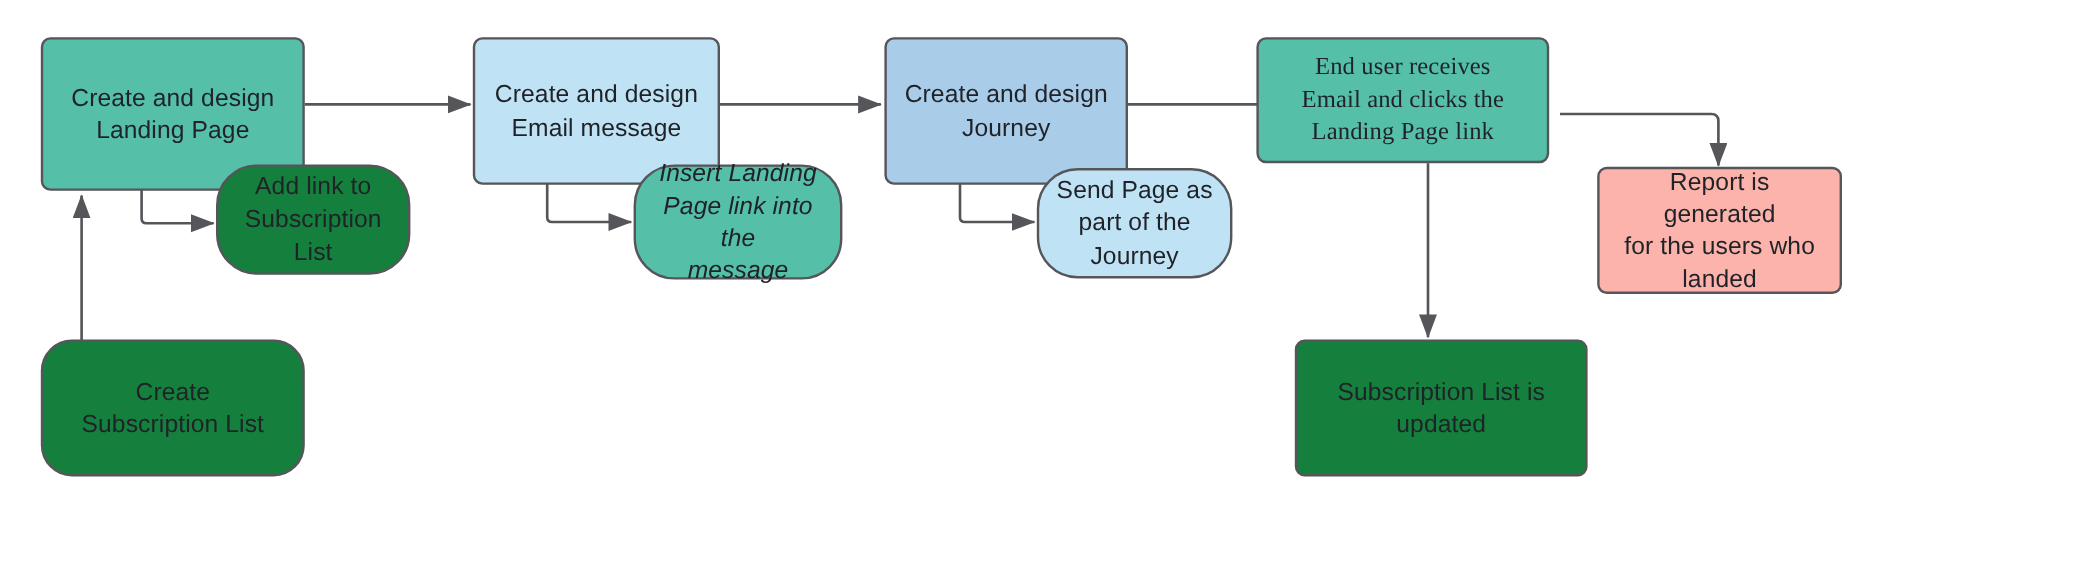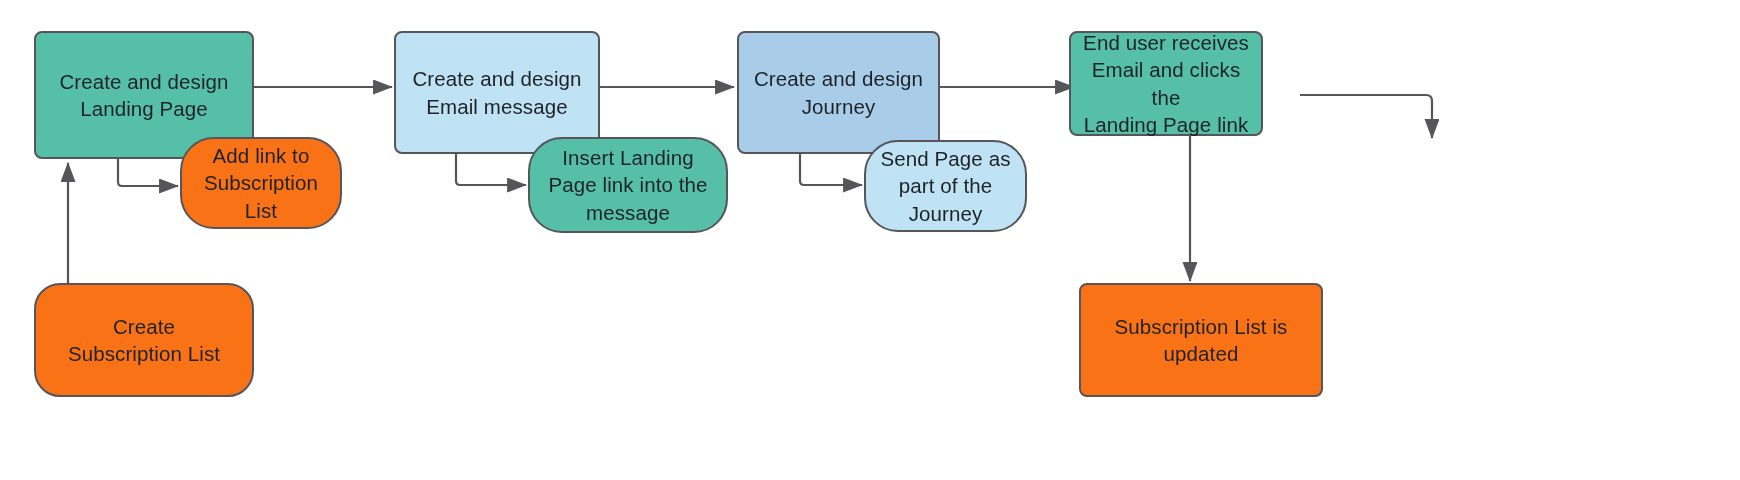--- a/index.html
+++ b/index.html
@@ -28,21 +28,21 @@
     padding:4px 10px;
     white-space:pre-line;
     z-index:3;
   }
   .rect{border-radius:8px;}
   .pill{border-radius:34px;}
 
   .teal{background:#55bfa7;}
   .lblue{background:#bfe2f5;}
   .mblue{background:#a9cce8;}
-  .yellow{background:#f97316;}
+  .yellow{background:#15803d;}
   .pink{background:#fbb3ab;}
 </style>
 </head>
 <body>
 
 <div id="canvas">
 
   <svg id="edges" viewBox="0 0 1740 480" xmlns="http://www.w3.org/2000/svg">
     <defs>
       <marker id="ah" markerWidth="10" markerHeight="10" refX="8.6" refY="3.4" orient="auto" markerUnits="strokeWidth">
@@ -76,32 +76,35 @@
 
   <div class="node pill yellow" style="left:180px;top:137px;width:162px;height:92px;">Add link to
 Subscription List</div>
 
   <div class="node rect yellow" style="left:34px;top:283px;width:220px;height:114px;border-radius:26px;">Create
 Subscription List</div>
 
   <div class="node rect lblue" style="left:394px;top:31px;width:206px;height:123px;">Create and design
 Email message</div>
 
-  <div class="node pill teal" style="left:528px;top:137px;width:200px;height:96px;">Insert Landing
+  <div class="node pill teal" style="left:528px;top:137px;width:174px;height:96px;font-style:italic;">Insert Landing
 Page link into the
 message</div>
 
   <div class="node rect mblue" style="left:737px;top:31px;width:203px;height:123px;">Create and design
 Journey</div>
 
   <div class="node pill lblue" style="left:864px;top:140px;width:163px;height:92px;">Send Page as
 part of the
 Journey</div>
 
-  <div class="node rect teal" style="left:1069px;top:31px;width:194px;height:105px;">End user receives
+  <div class="node rect teal" style="left:1047px;top:31px;width:244px;height:105px;font-family:Liberation Serif, serif;">End user receives
 Email and clicks the
 Landing Page link</div>
 
   <div class="node rect yellow" style="left:1079px;top:283px;width:244px;height:114px;">Subscription List is
 updated</div>
 
+  <div class="node rect pink" style="left:1331px;top:139px;width:204px;height:106px;">Report is generated
+for the users who
+landed</div>
 
 </div>
 
 </body></html>

